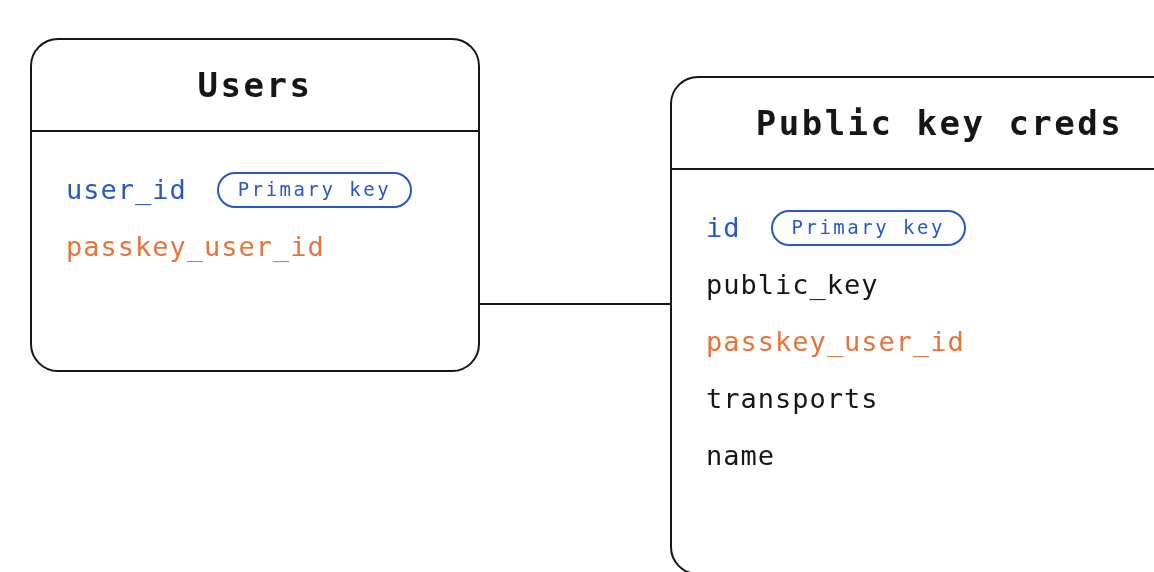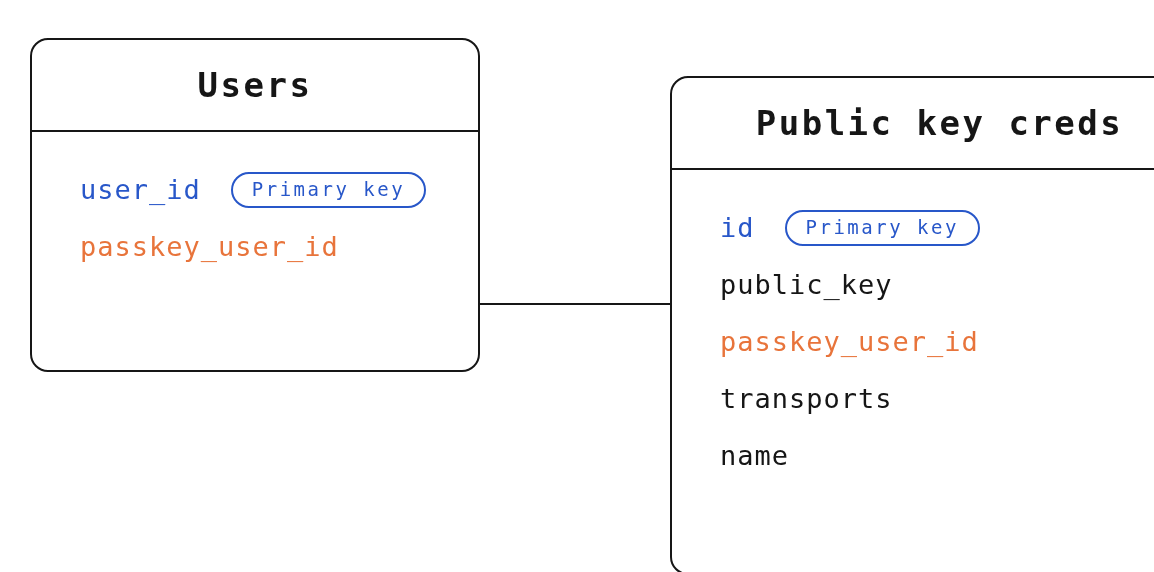--- a/index.html
+++ b/index.html
@@ -17,35 +17,35 @@
   .canvas {
     position: relative;
     width: 1154px; height: 572px;
     background: var(--background);
     overflow: hidden;
   }
   .table-box {
     position: absolute;
     background: var(--background);
     border: 2px solid var(--ink);
-    border-radius: 18px;
+    border-radius: 28px;
   }
   #users-box { left: 30px; top: 38px; width: 450px; height: 334px; }
   #creds-box { left: 670px; top: 38px; width: 539px; height: 499px; margin-top: 38px; }
   .table-title {
     height: 92px;
     border-bottom: 2px solid var(--ink);
     display: flex; align-items: center; justify-content: center;
     font-weight: bold;
     font-size: 34px;
     letter-spacing: 2.5px;
     color: var(--ink);
     white-space: nowrap;
   }
-  .fields { padding: 29px 0 0 48px; }
+  .fields { padding: 29px 0 0 34px; }
   .row { height: 57px; display: flex; align-items: center; }
   .label {
     font-size: 27px;
     letter-spacing: 1px;
     color: var(--ink);
     white-space: nowrap;
   }
   .c-blue { color: var(--blue); }
   .c-orange { color: var(--orange); text-align: right; }
   .badge {

